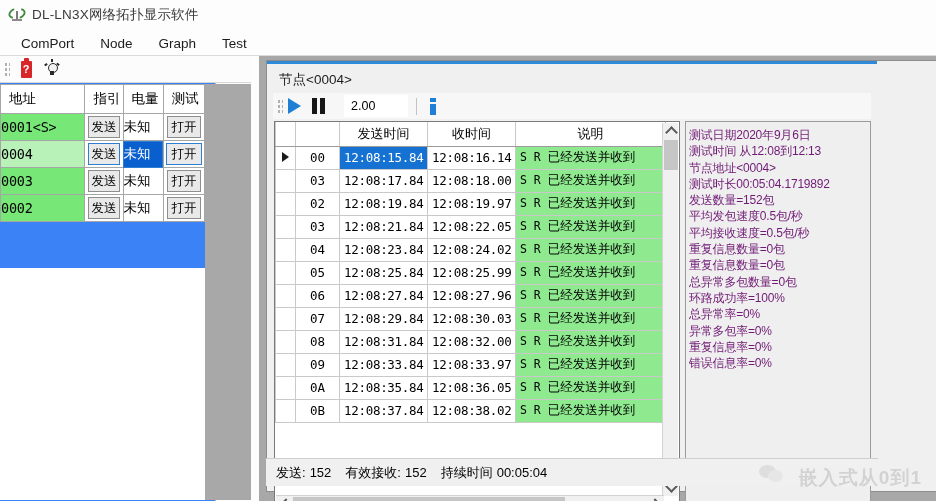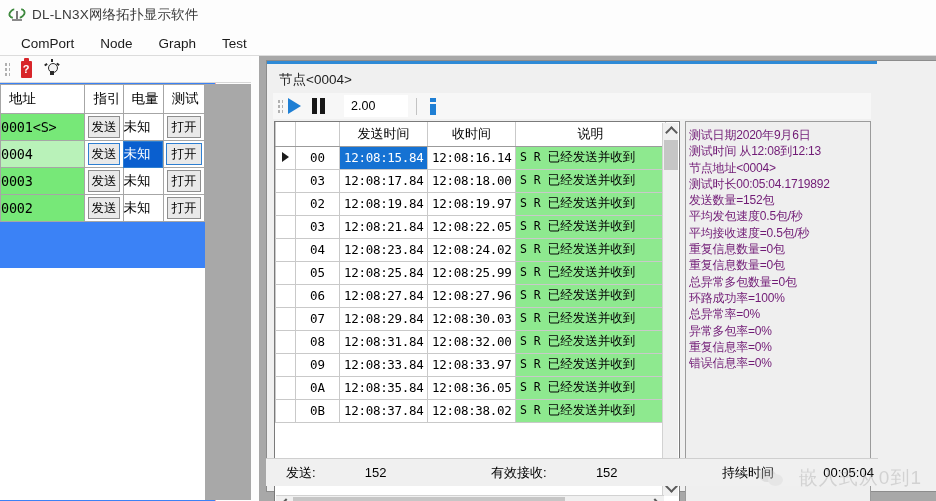--- a/index.html
+++ b/index.html
@@ -131,26 +131,26 @@
   .hs-thumb{position:absolute;left:17px;top:1px;width:272px;height:13px;background:#c6c6c6;cursor:default;}
 
   
   .statspanel{position:absolute;left:418px;top:60px;width:186px;height:392px;
     background:#efefef;border:1px solid #9b9b9b;box-sizing:border-box;padding:5px 0 0 3px;}
   .statline{font-size:12px;line-height:16.3px;color:#701a75;white-space:nowrap;letter-spacing:-.2px;}
 
   
   .statusbar{position:absolute;left:266px;top:458px;width:612px;height:28px;
     background:#f0f0f0;border-top:1px solid #cfcfcf;box-sizing:border-box;
-    display:flex;align-items:center;padding-left:20px;font-size:13px;justify-content:space-between;}
+    display:flex;align-items:center;padding-left:10px;font-size:13px;}
   .statusbar span{margin-right:4px;}
 
   
-  .watermark{position:absolute;right:14px;bottom:10px;display:flex;align-items:center;gap:14px;
-    opacity:.34;pointer-events:none;}
+  .watermark{position:absolute;right:14px;bottom:10px;display:flex;gap:14px;
+    opacity:.34;pointer-events:none;font-weight:bold;}
   .wechat{position:relative;width:26px;height:19px;}
   .wechat .b1{position:absolute;left:0;top:0;width:17px;height:13px;border-radius:50%;
     background:#bdbdbd;}
   .wechat .b2{position:absolute;left:9px;top:5px;width:15px;height:12px;border-radius:50%;
     background:#d4d4d4;}
   .wm-text{font-size:19px;color:#9a9a9a;letter-spacing:1px;}
 </style>
 </head>
 <body>
 

